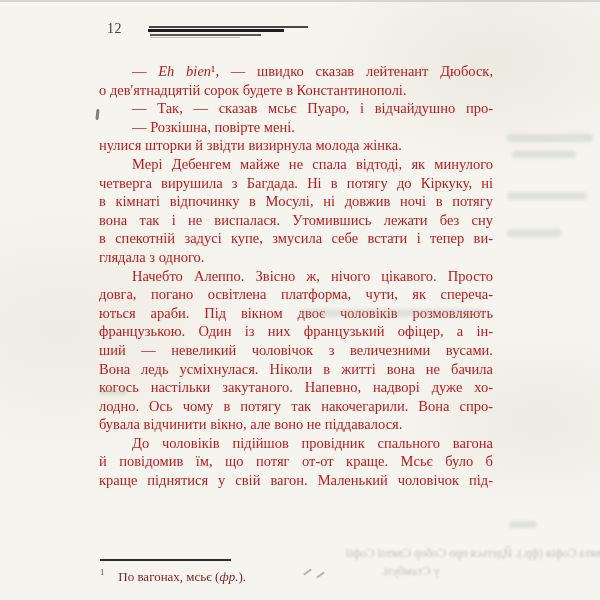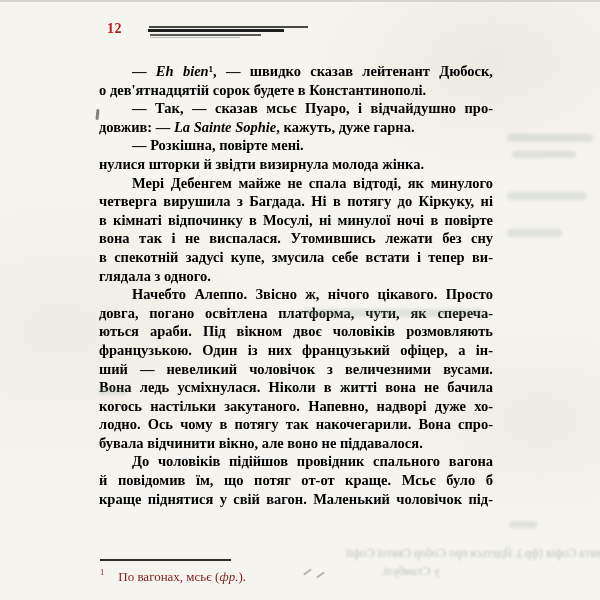--- a/index.html
+++ b/index.html
@@ -7,29 +7,29 @@
     width:600px;height:600px;position:relative;overflow:hidden;
     font-family:"Liberation Serif","DejaVu Serif",serif;
     background:
       radial-gradient(260px 160px at 82% 10%, rgba(215,212,198,.35), transparent 70%),
       radial-gradient(300px 200px at 10% 55%, rgba(218,215,202,.30), transparent 70%),
       radial-gradient(220px 140px at 90% 70%, rgba(214,212,200,.30), transparent 70%),
       #f6f4ee;
   }
   .abs{position:absolute;}
   #top-edge{left:0;top:0;width:600px;height:2px;background:rgba(190,188,182,.55);}
-  #page-number{left:107px;top:21px;font-size:14px;font-weight:700;color:#b91c1c;letter-spacing:.5px;text-align:center;}
+  #page-number{left:107px;top:21px;font-size:14px;font-weight:400;color:#404040;letter-spacing:.5px;text-align:center;}
   .hrule{background:#3f3f3f;}
   #hr1{left:149px;top:26px;width:159px;height:2px;background:#474747;}
   #hr2{left:148px;top:29px;width:136px;height:3px;background:#1e1e1e;}
   #hr3{left:150px;top:34px;width:111px;height:2px;background:#585858;}
   #hr4{left:150px;top:37px;width:90px;height:1px;background:#9a9a9a;opacity:.6;}
   #text-block{
     left:99px;top:62px;width:394px;
-    font-size:14.5px;line-height:18.6px;color:#000000;font-weight:bold;
+    font-size:14.5px;line-height:18.6px;color:#b91c1c;
   }
   .line{text-align:left;white-space:nowrap;}
   .line.j{white-space:normal;text-align:justify;text-align-last:justify;}
   .line.ind{padding-left:33px;}
   .it{font-style:italic;}
   #footnote-rule{left:100px;top:559px;width:131px;height:2px;background:#2e2e2e;}
   #footnote{left:100px;top:567px;width:392px;font-size:13px;color:#7f1d1d;}
   #footnote .fn-marker{font-size:8.5px;vertical-align:6px;margin-right:14px;}
   .smudge{background:rgba(140,165,150,.22);filter:blur(1.5px);border-radius:4px;}
   .bleed-text{
@@ -48,26 +48,25 @@
 
 <div class="abs hrule" id="hr1"></div>
 <div class="abs hrule" id="hr2"></div>
 <div class="abs hrule" id="hr3"></div>
 <div class="abs hrule" id="hr4"></div>
 
 <div class="abs" id="text-block">
     <div class="line j ind"><span>— </span><span class="it">Eh bien</span><span>¹, — швидко сказав лейтенант Дюбоск,</span></div>
     <div class="line"><span>о дев'ятнадцятій сорок будете в Константинополі.</span></div>
     <div class="line j ind"><span>— Так, — сказав мсьє Пуаро, і відчайдушно про-</span></div>
-    <div class="line"><span>довжив: — </span><span class="it">La Sainte Sophie</span><span>, кажуть, дуже гарна.</span></div>
     <div class="line ind"><span>— Розкішна, повірте мені.</span></div>
     <div class="line"><span>нулися шторки й звідти визирнула молода жінка.</span></div>
     <div class="line j ind"><span>Мері Дебенгем майже не спала відтоді, як минулого</span></div>
     <div class="line j"><span>четверга вирушила з Багдада. Ні в потягу до Кіркуку, ні</span></div>
-    <div class="line j"><span>в кімнаті відпочинку в Мосулі, ні минулої ночі в повірте</span></div>
+    <div class="line j"><span>в кімнаті відпочинку в Мосулі, ні довжив ночі в потягу</span></div>
     <div class="line j"><span>вона так і не виспалася. Утомившись лежати без сну</span></div>
     <div class="line j"><span>в спекотній задусі купе, змусила себе встати і тепер ви-</span></div>
     <div class="line"><span>глядала з одного.</span></div>
     <div class="line j ind"><span>Начебто Алеппо. Звісно ж, нічого цікавого. Просто</span></div>
     <div class="line j"><span>довга, погано освітлена платформа, чути, як спереча-</span></div>
     <div class="line j"><span>ються араби. Під вікном двоє чоловіків розмовляють</span></div>
     <div class="line j"><span>французькою. Один із них французький офіцер, а ін-</span></div>
     <div class="line j"><span>ший — невеликий чоловічок з величезними вусами.</span></div>
     <div class="line j"><span>Вона ледь усміхнулася. Ніколи в житті вона не бачила</span></div>
     <div class="line j"><span>когось настільки закутаного. Напевно, надворі дуже хо-</span></div>

